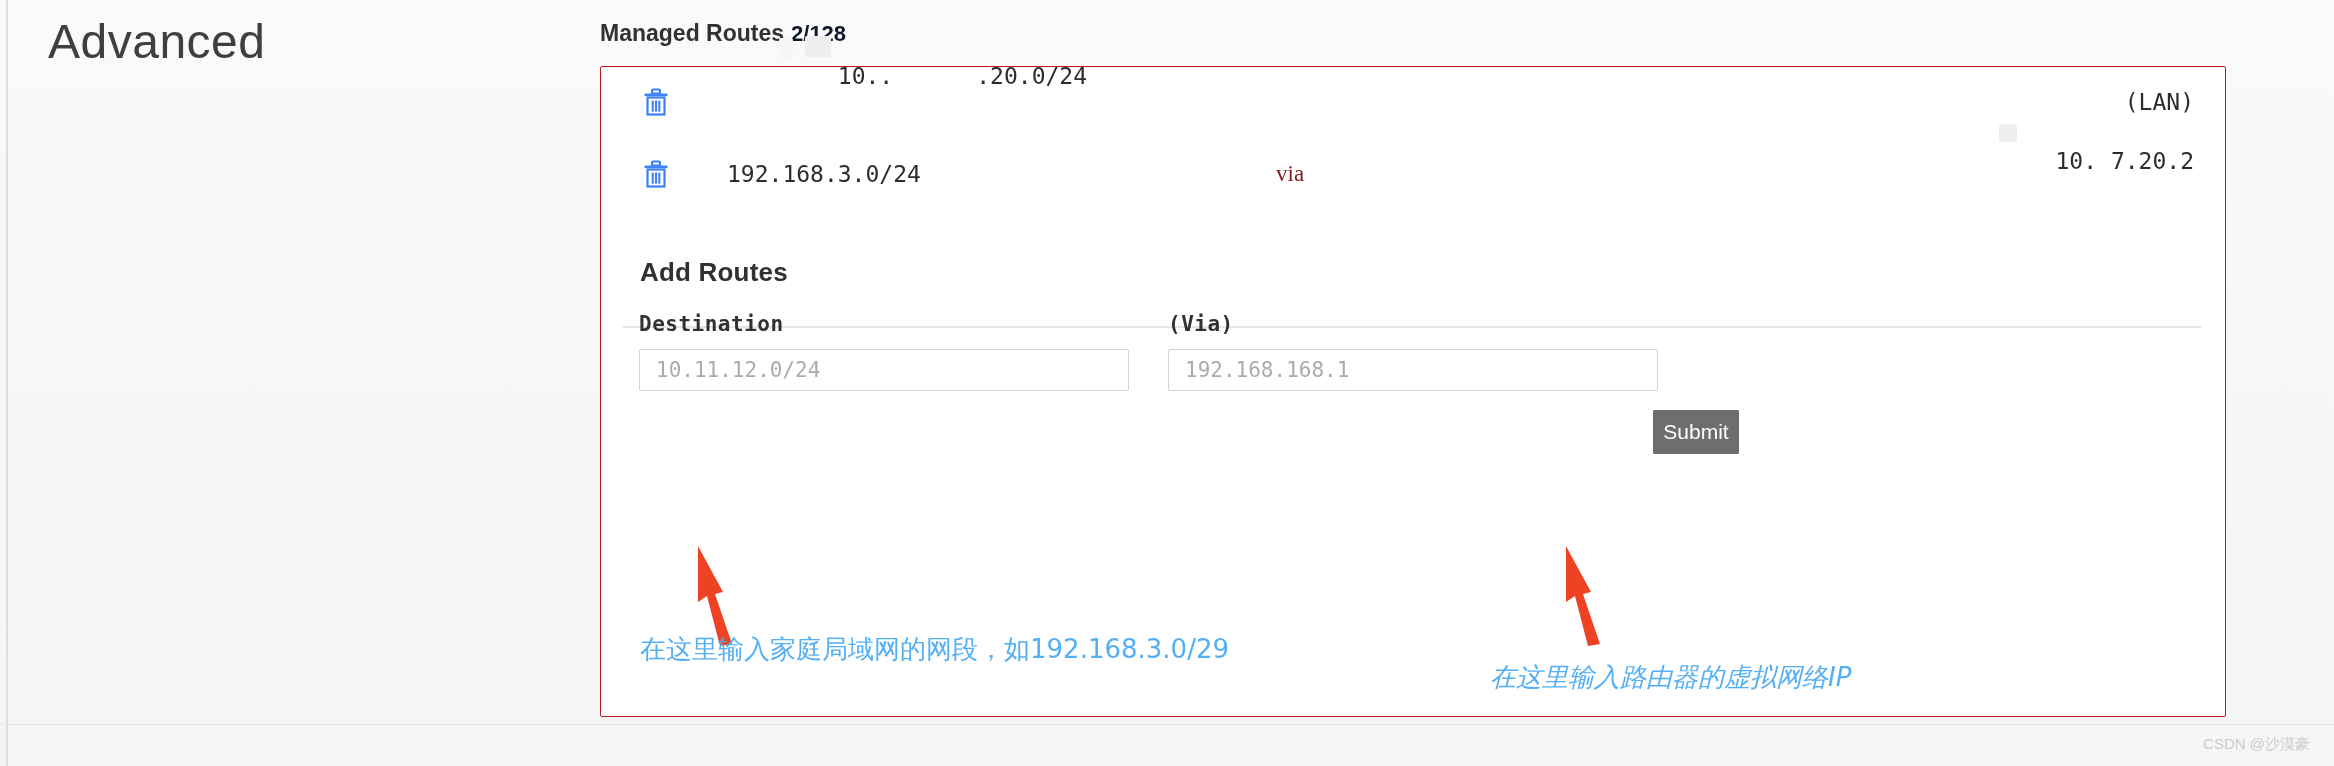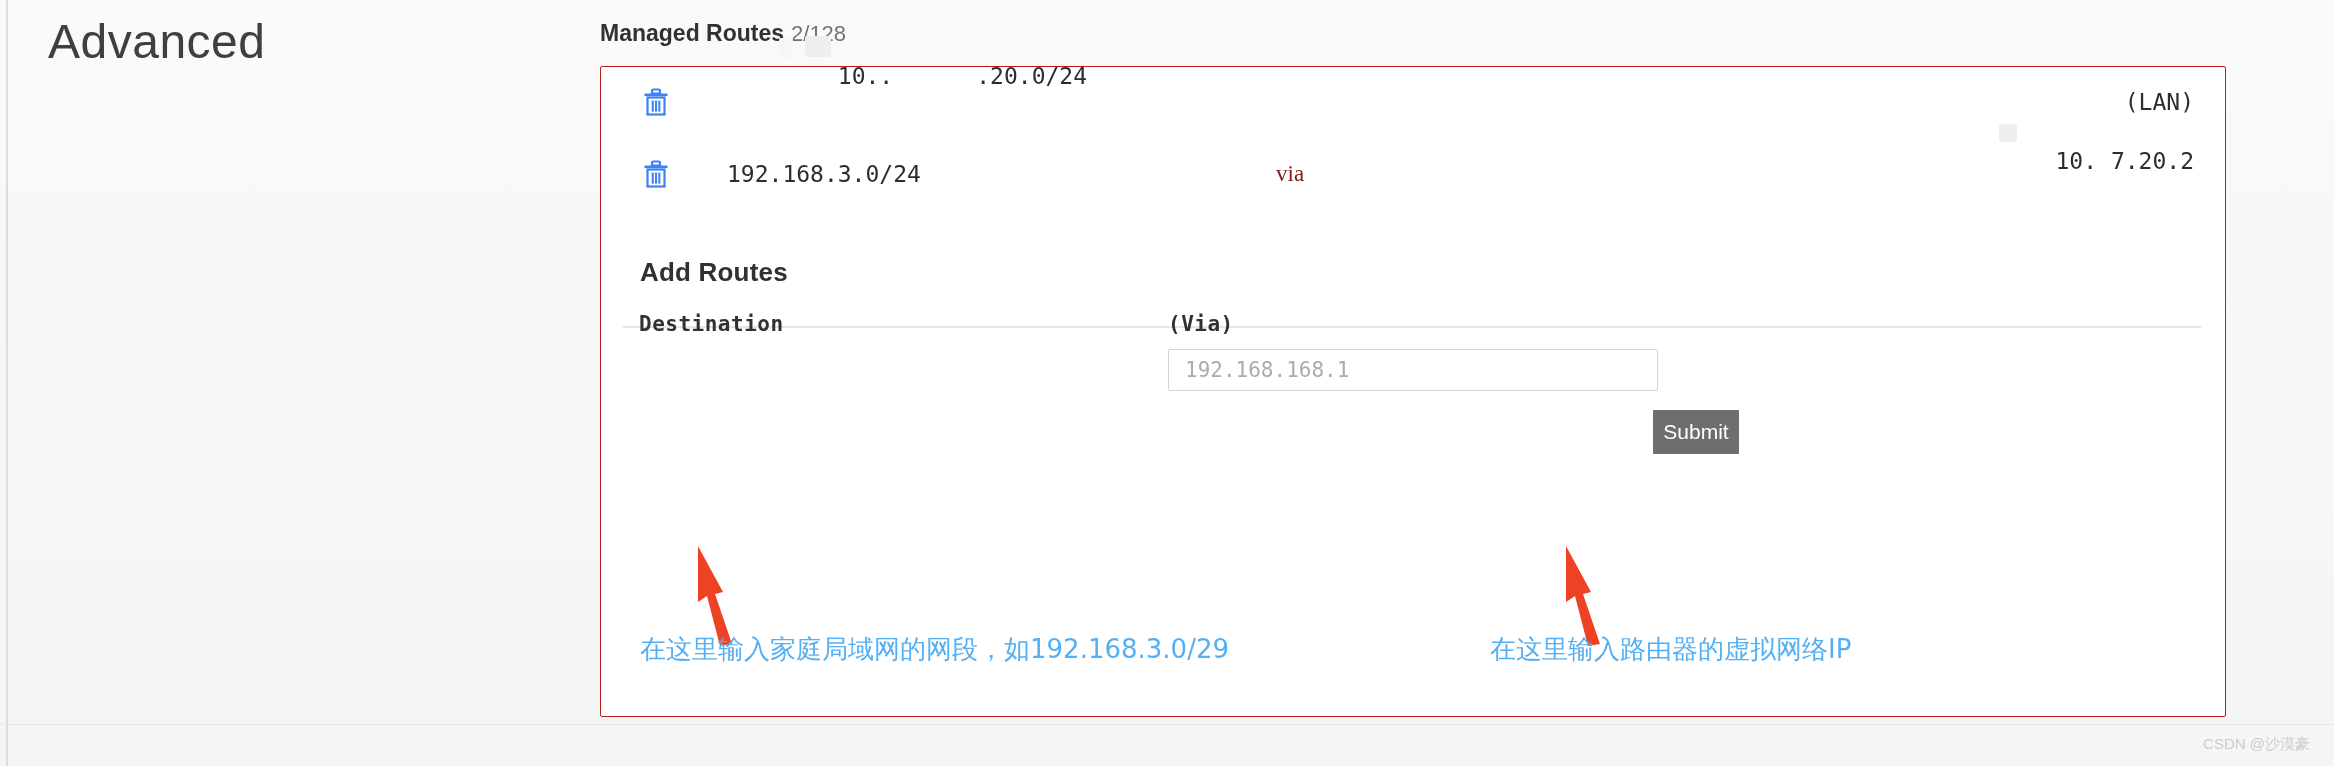--- a/index.html
+++ b/index.html
@@ -52,22 +52,22 @@
   .section-header {
     position: absolute;
     left: 600px;
     top: 20px;
     font-size: 23px;
     color: #2f3133;
     white-space: nowrap;
   }
   .section-header .ttl { font-weight: bold; }
   .section-header .count {
-    font-weight: normal;
-    color: #737373;
+    font-weight: bold;
+    color: #0f172a;
     margin-left: 7px;
     font-size: 22px;
     margin-top: 24px;
   }
 
   .card {
     position: absolute;
     left: 600px;
     top: 66px;
     width: 1626px;
@@ -205,21 +205,21 @@
 
   
   .anno-text {
     position: absolute;
     color: #55aff3;
     font-size: 26px;
     white-space: nowrap;
     font-family: "DejaVu Sans", sans-serif;
   }
   .anno-text.one { left: 640px; top: 632px; }
-  .anno-text.two { left: 1490px; top: 632px; }
+  .anno-text.two { left: 1490px; top: 660px; font-style: italic; }
 
   .arrow-svg { position: absolute; }
   .arrow-svg.one { left: 690px; top: 540px; }
   .arrow-svg.two { left: 1558px; top: 540px; }
 
   .watermark {
     position: absolute;
     right: 24px;
     top: 735px;
     font-size: 15px;
@@ -286,20 +286,21 @@
   </div>
 
   <div class="divider"></div>
 
   <div class="add-title-wrap">
     <div class="add-title2">Add Routes</div>
   </div>
 
   <div class="field dest">
     <div class="field-label">Destination</div>
+    <input class="text-input" type="text" placeholder="10.11.12.0/24" style="">
   </div>
 
   <div class="field via">
     <div class="field-label">(Via)</div>
     <input class="text-input" type="text" placeholder="192.168.168.1" style="">
   </div>
 
   <button class="submit-btn">Submit</button>
 
 </div>

